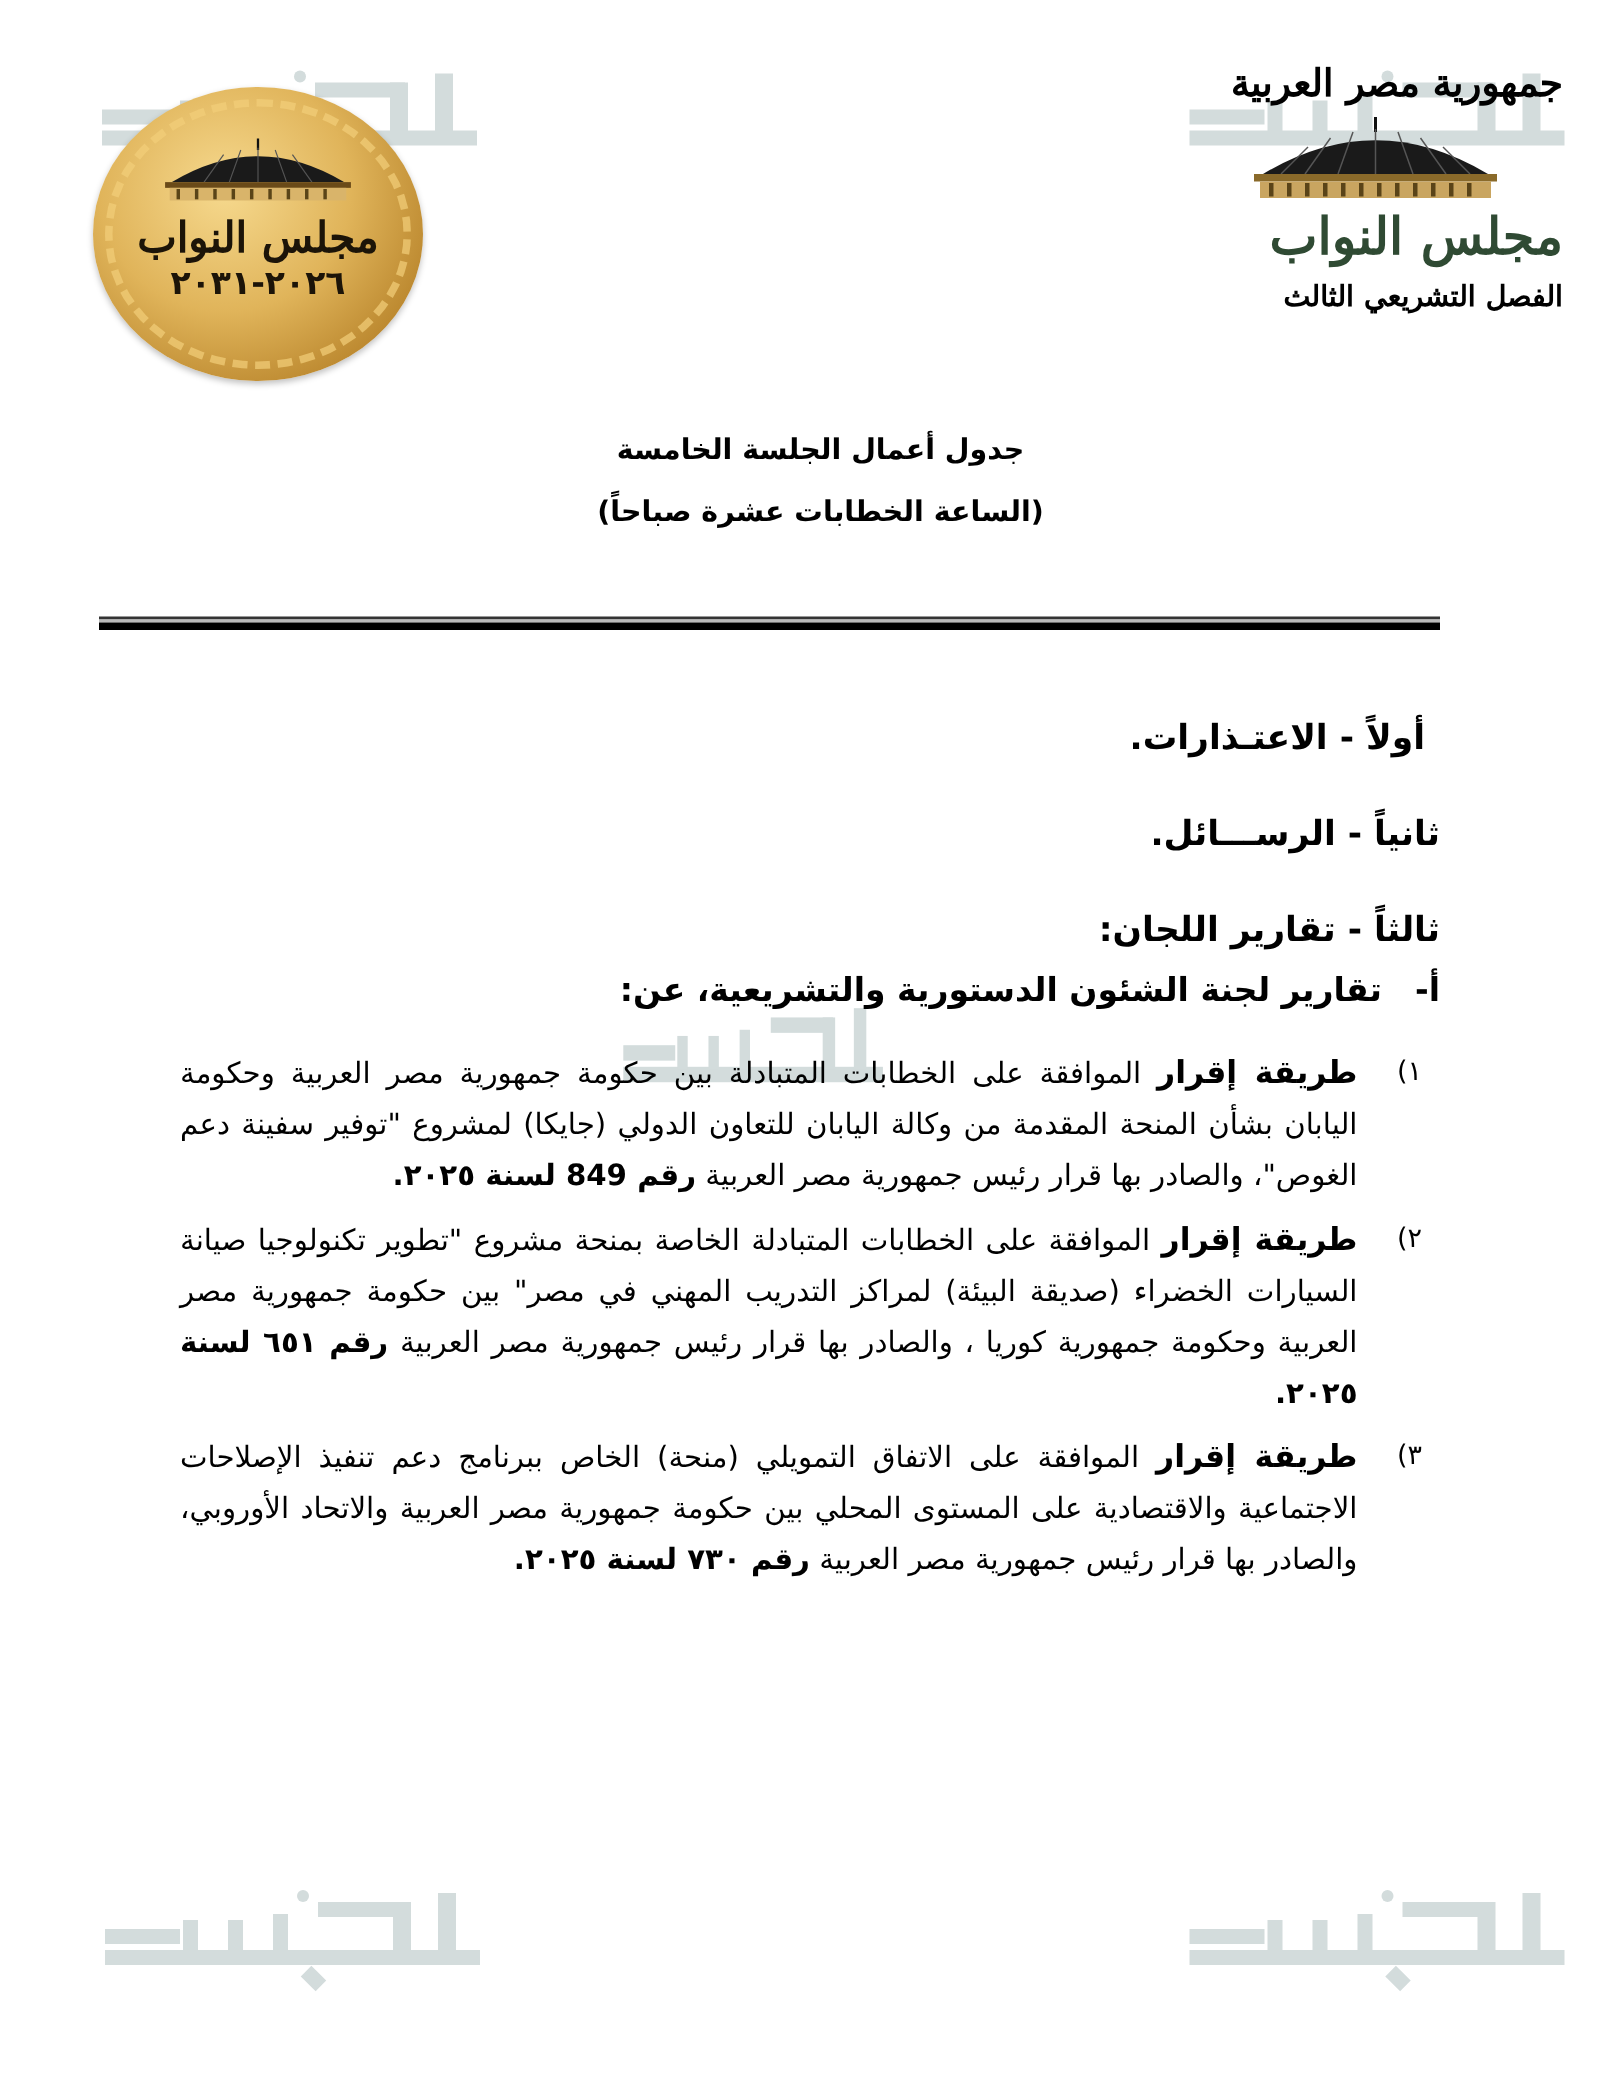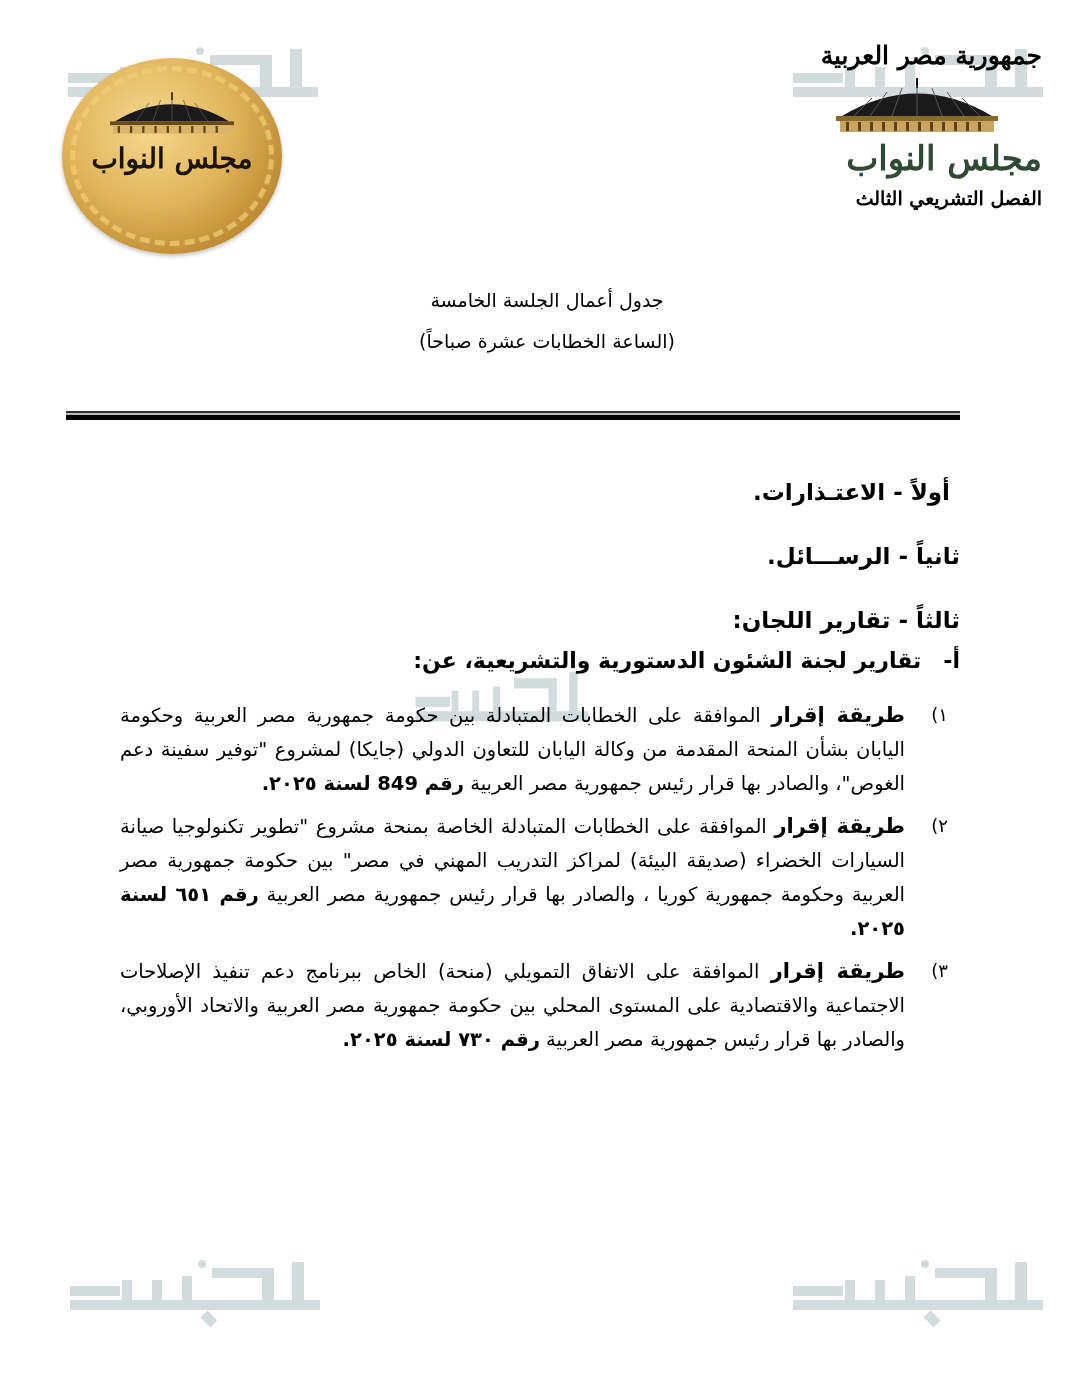--- a/index.html
+++ b/index.html
@@ -58,21 +58,21 @@
     font-family: "DejaVu Sans", sans-serif; font-weight: bold; font-size: 22px;
     color: #1c1408; letter-spacing: 3px; line-height: 28px;
   }
 
   
   .title-block {
     position: absolute; top: 280px; left: 0; width: 1082px; text-align: center;
     direction: rtl;
   }
   .title-block div {
-    font-family: "DejaVu Sans", sans-serif; font-weight: normal; font-size: 19px;
+    font-family: "DejaVu Sans", sans-serif; font-weight: bold; font-size: 19px;
     line-height: 41px;
     padding-left: 12px;
   }
 
   .divider {
     position: absolute; top: 411px; left: 66px; width: 894px;
   }
   .divider .thin { height: 2px; background: #333; }
   .divider .gap { height: 2px; background: #bbb; }
   .divider .thick { height: 5px; background: #000; }
@@ -244,20 +244,21 @@
         <rect x="46" y="46" width="3" height="9"></rect>
           <rect x="62" y="46" width="3" height="9"></rect>
         <rect x="78" y="46" width="3" height="9"></rect>
           <rect x="94" y="46" width="3" height="9"></rect>
         <rect x="110" y="46" width="3" height="9"></rect>
           <rect x="126" y="46" width="3" height="9"></rect>
         <rect x="142" y="46" width="3" height="9"></rect>
       </g>
     </svg>
     <div class="council">مجلس النواب</div>
+    <div class="years">٢٠٢٦-٢٠٣١</div>
   </div>
 </div>
 
 <div class="title-block">
   <div>جدول أعمال الجلسة الخامسة</div>
   <div>(الساعة الخطابات عشرة صباحاً)</div>
 </div>
 
 <div class="divider">
   <div class="thin"></div>

